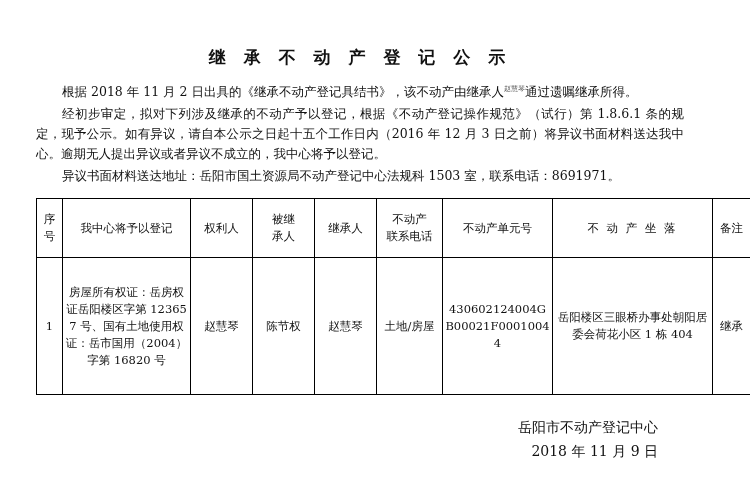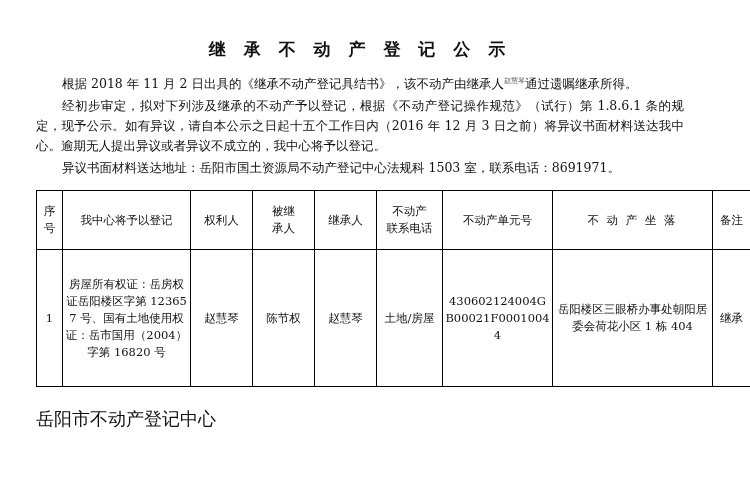--- a/index.html
+++ b/index.html
@@ -12,21 +12,21 @@
     background: #ffffff;
     font-family: "DejaVu Sans", "Liberation Sans", sans-serif;
     color: #111111;
     overflow: hidden;
   }
   .page {
     position: relative;
     width: 720px;
     height: 503px;
     box-sizing: border-box;
-    padding: 30px 36px 10px 36px;
+    padding: 38px 36px 10px 36px;
   }
   .doc-title {
     text-align: center;
     font-size: 17px;
     font-weight: bold;
     letter-spacing: 6px;
     margin-top: 8px;
     margin-bottom: 10px;
     font-family: "DejaVu Serif", "Liberation Serif", serif;
   }
@@ -90,22 +90,22 @@
   .col-heir { width: 62px; }
   .col-type { width: 66px; }
   .col-unit { width: 110px; }
   .col-loc { width: 160px; }
   .col-remark { width: 38px; }
   .cell-narrow {
     letter-spacing: 0px;
   }
   .footer {
     margin-top: 20px;
-    text-align: left;
-    font-size: 18px;
+    text-align: right;
+    font-size: 14px;
     line-height: 24px;
     padding-right: 26px;
     font-family: "DejaVu Serif", "Liberation Serif", serif;
   }
   .th-spread { letter-spacing: 2px; }
 </style>
 </head>
 <body>
 
 <div class="page">
@@ -163,15 +163,16 @@
         <td>土地/房屋</td>
         <td>430602124004GB00021F00010044</td>
         <td>岳阳楼区三眼桥办事处朝阳居委会荷花小区 1 栋 404</td>
         <td>继承</td>
       </tr>
     </tbody>
   </table>
 
   <div class="footer">
     <div>岳阳市不动产登记中心</div>
+    <div>2018 年 11 月 9 日</div>
   </div>
 
 </div>
 
 </body></html>

